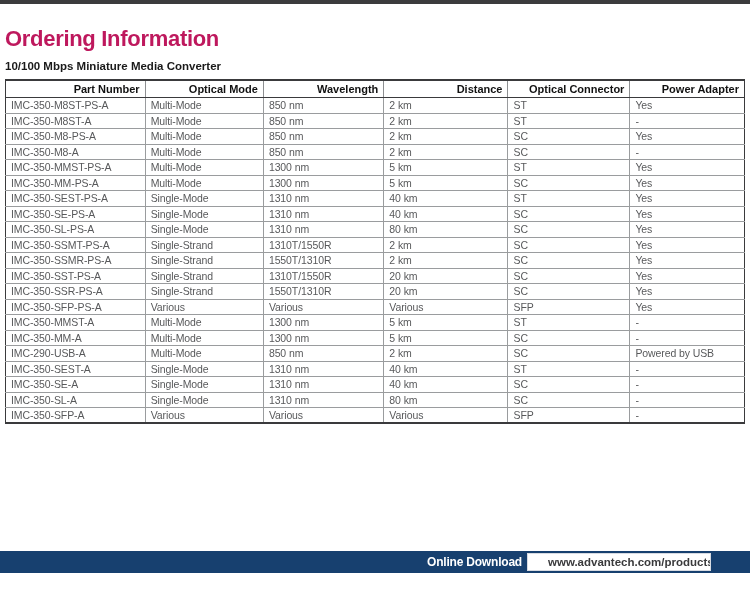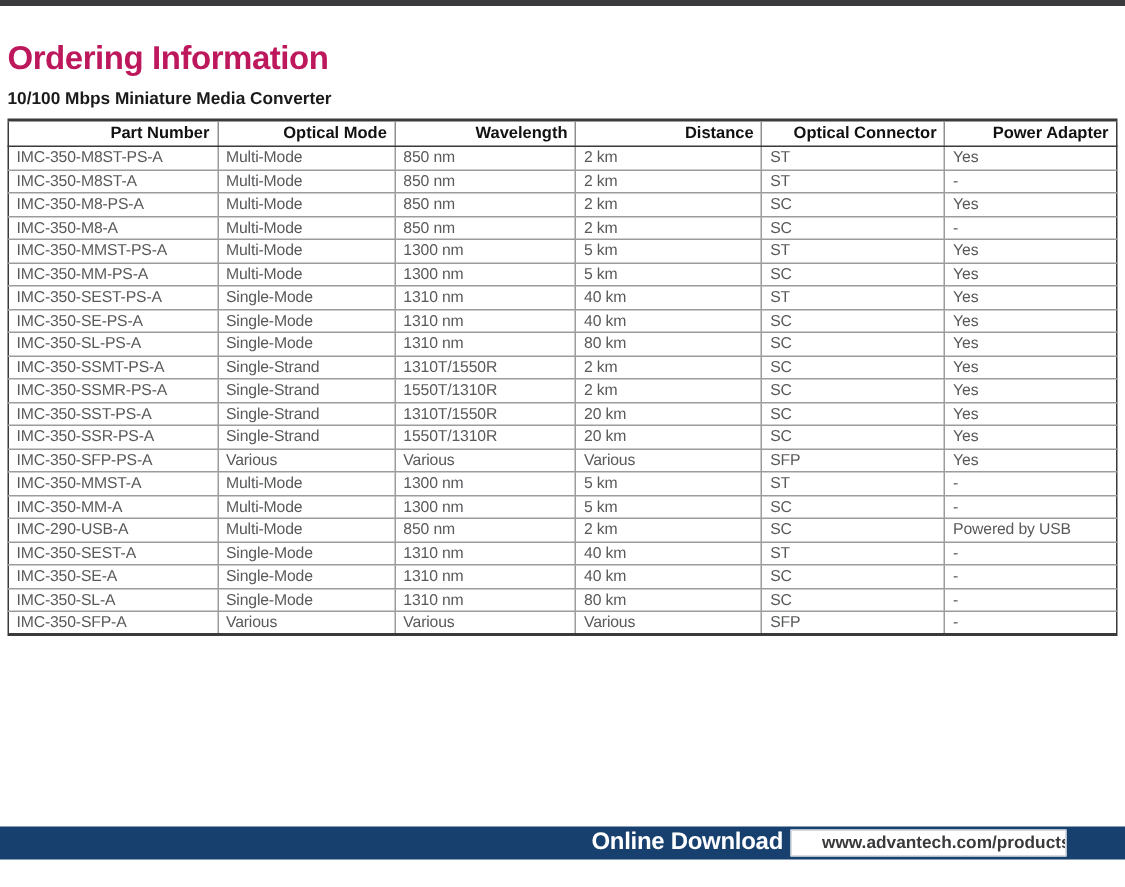--- a/index.html
+++ b/index.html
@@ -71,21 +71,21 @@
   table.order-table tr:last-child td { border-bottom: 2px solid #3a3a3c; }
   .footer-bar {
     position: absolute; left: 0; top: 551px;
     width: 750px; height: 22px;
     background: #17406f;
   }
   .footer-label {
     position: absolute; right: 228px; top: 0;
     height: 22px; line-height: 22px;
     color: #ffffff;
-    font-size: 16px; font-weight: bold;
+    font-size: 12px; font-weight: bold;
     letter-spacing: -0.2px;
   }
   .footer-url-box {
     position: absolute; left: 527px; top: 2px;
     width: 184px; height: 18px;
     background: #ffffff;
     border: 1px solid #d7dbe2;
   }
   .footer-url-box span {
     display: block;

